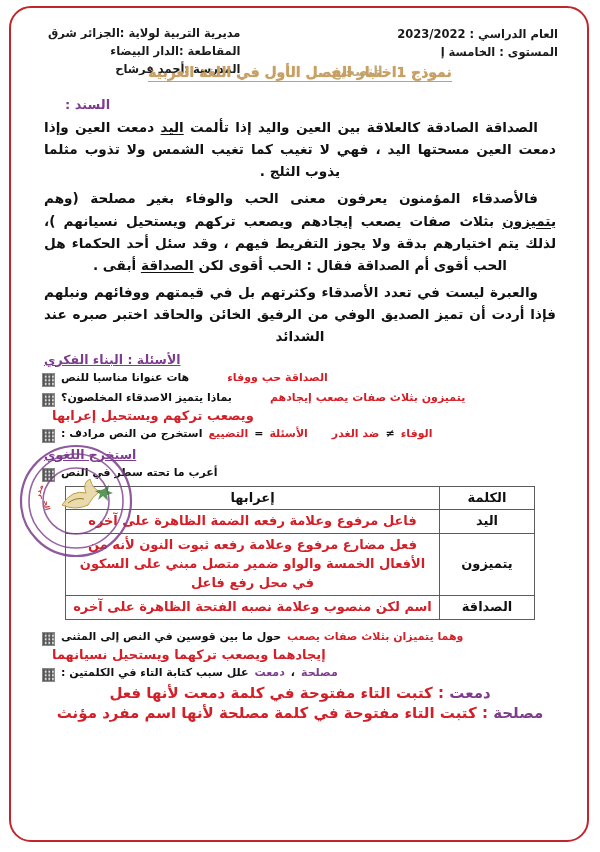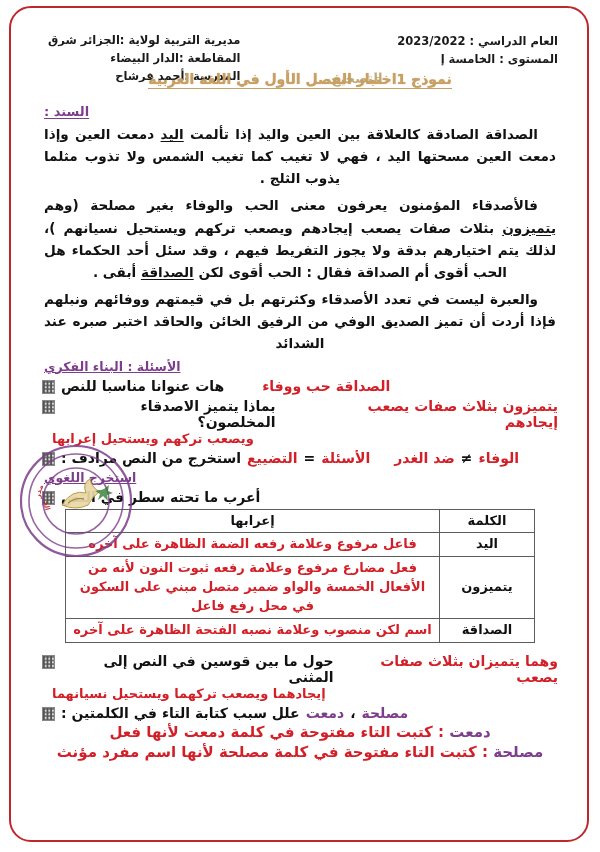--- a/index.html
+++ b/index.html
@@ -14,21 +14,21 @@
     position:absolute;
     left:9px;top:6px;
     width:580px;height:836px;
     border:2.5px solid #c0272d;
     border-radius:22px;
     box-sizing:border-box;
     pointer-events:none;
   }
   .sheet{
     position:absolute;
-    left:0;top:16px;
+    left:0;top:9px;
     width:600px;height:684px;
     box-sizing:border-box;
     padding:16px 30px 10px 30px;
   }
 
   
   .hdr{
     display:flex;
     flex-direction:row-reverse;
     justify-content:space-between;
@@ -71,22 +71,22 @@
     opacity:.85;
     z-index:2;
     transform:rotate(-1.5deg);
   }
 
   
   .label-ul{
     color:#7d3c8c;
     font-weight:bold;
     font-size:13px;
-    text-decoration:underline;
     text-underline-offset:2px;
+    margin-left:21px;
   }
   .sanad-row{
     text-align:left;
     padding-left:14px;
     margin-top:6px;
   }
   .passage{
     font-size:13.6px;
     font-weight:bold;
     color:#111;
@@ -105,21 +105,21 @@
     padding-left:14px;
     margin-top:4px;
     font-size:12.5px;
   }
   .sec-head .q{color:#7d3c8c;font-weight:bold;text-decoration:underline;}
   .q-line{
     display:flex;
     flex-direction:row-reverse;
     align-items:flex-start;
     gap:6px;
-    font-size:14px;
+    font-size:11px;
     font-weight:bold;
     margin-top:4px;
     padding:0 12px;
     justify-content:flex-start;
   }
   .bullet{
     flex:0 0 auto;
     width:11px;height:12px;
     margin-top:2px;
     background:

